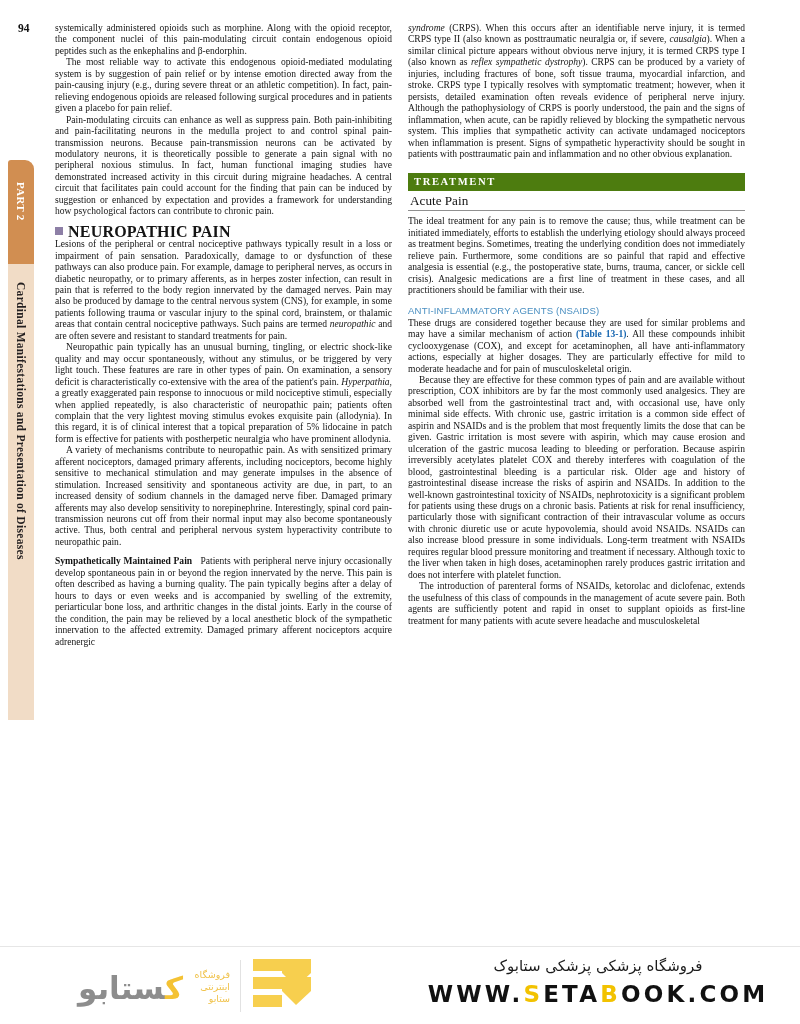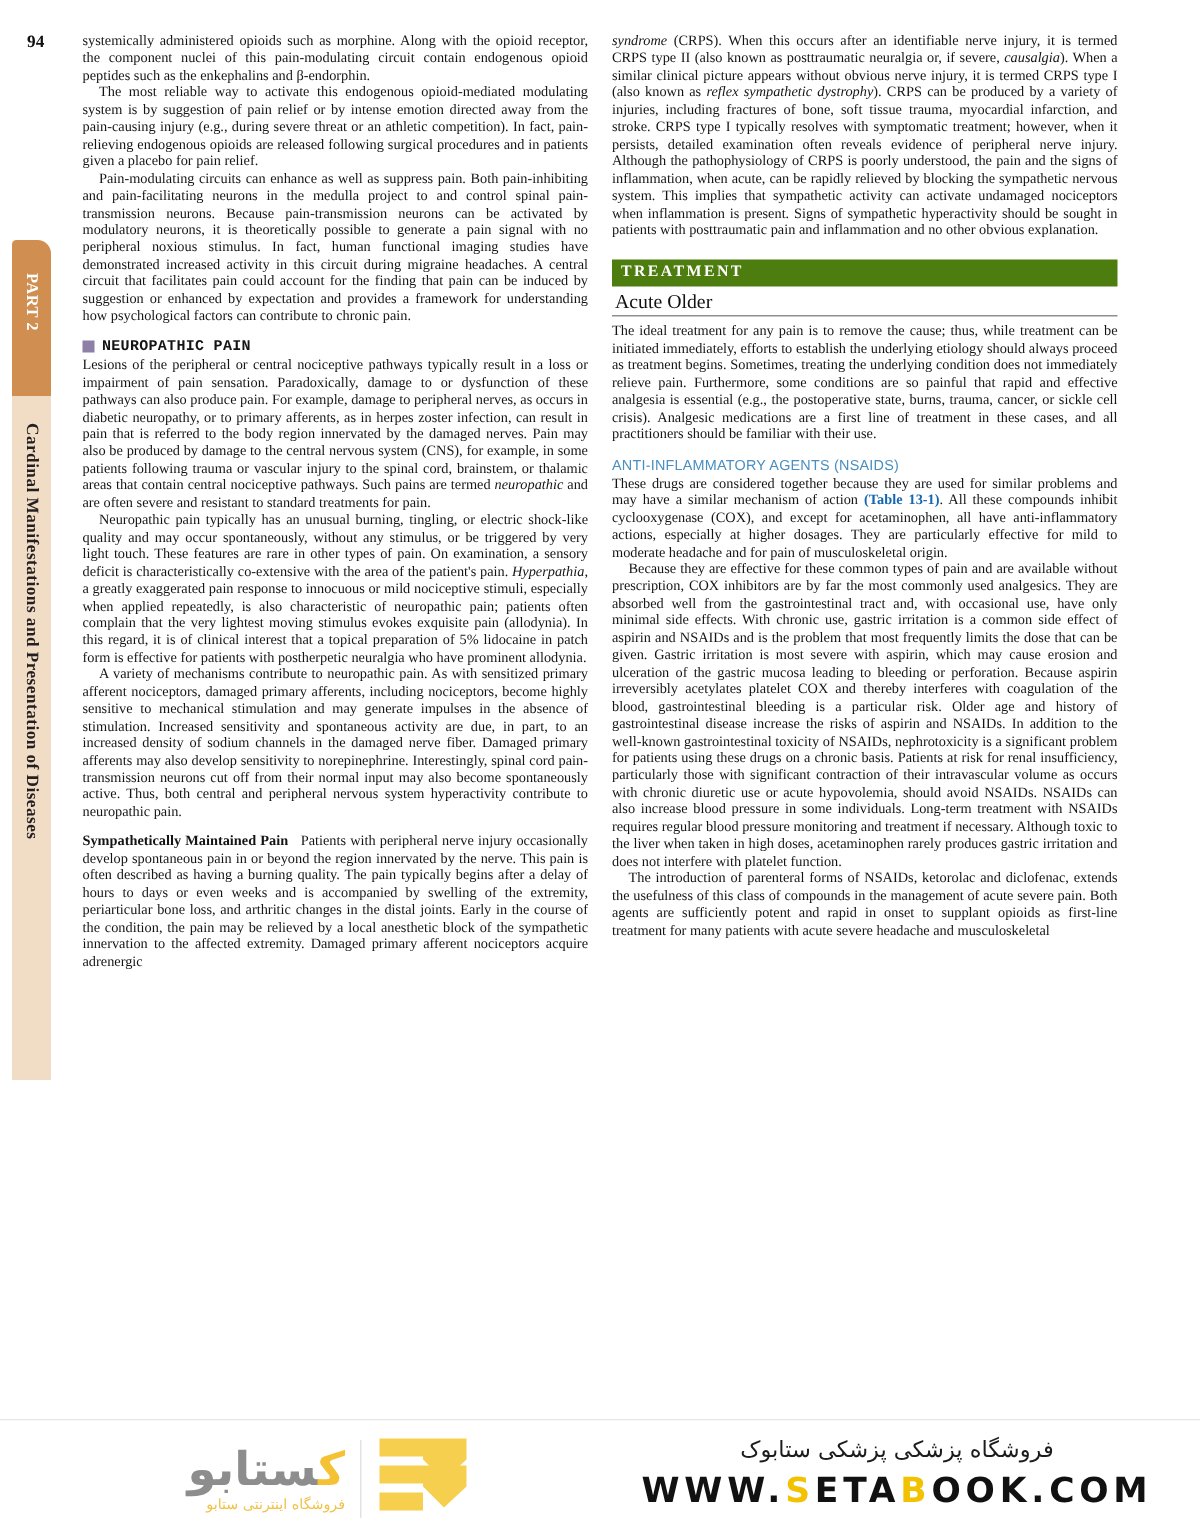--- a/index.html
+++ b/index.html
@@ -99,23 +99,23 @@
     margin: 0;
     text-indent: 11px;
   }
   .para.noindent { text-indent: 0; }
   .para + .para { margin-top: 0; }
   .xref { color: #1565b0; font-weight: bold; }
 
   
   .sec-head {
     margin: 9px 0 1px 0;
-    font-size: 10px;
-    font-weight: bold;
-    font-family: Liberation Mono, monospace;
+    font-size: 16px;
+    font-weight: bold;
+    font-family: Liberation Serif, serif;
     letter-spacing: 0.2px;
     display: flex;
     align-items: center;
     gap: 5px;
   }
   .sec-bullet {
     display: inline-block;
     width: 8px;
     height: 8px;
     background: #8d7fa6;
@@ -194,21 +194,21 @@
     left: 78px;
     top: 4px;
     width: 245px;
     height: 70px;
     display: flex;
     align-items: center;
     gap: 10px;
   }
   .logo-words {
     display: flex;
-    flex-direction: column;
+    flex-direction: row;
     align-items: flex-end;
     width: 152px;
   }
   .logo-main {
     direction: rtl;
     font-family: "DejaVu Sans", sans-serif;
     font-size: 31px;
     font-weight: bold;
     line-height: 34px;
     color: #8d8d8d;
@@ -292,21 +292,21 @@
     <p class="para noindent spaced"><span class="run-in-head">Sympathetically Maintained Pain</span>&nbsp;&nbsp;&nbsp;<span>Patients with peripheral nerve injury occasionally develop spontaneous pain in or beyond the region innervated by the nerve. This pain is often described as having a burning quality. The pain typically begins after a delay of hours to days or even weeks and is accompanied by swelling of the extremity, periarticular bone loss, and arthritic changes in the distal joints. Early in the course of the condition, the pain may be relieved by a local anesthetic block of the sympathetic innervation to the affected extremity. Damaged primary afferent nociceptors acquire adrenergic</span></p>
 
   </div>
 
   <div class="column" id="col-right">
 
     <p class="para noindent"><i>syndrome</i> (CRPS). When this occurs after an identifiable nerve injury, it is termed CRPS type II (also known as posttraumatic neuralgia or, if severe, <i>causalgia</i>). When a similar clinical picture appears without obvious nerve injury, it is termed CRPS type I (also known as <i>reflex sympathetic dystrophy</i>). CRPS can be produced by a variety of injuries, including fractures of bone, soft tissue trauma, myocardial infarction, and stroke. CRPS type I typically resolves with symptomatic treatment; however, when it persists, detailed examination often reveals evidence of peripheral nerve injury. Although the pathophysiology of CRPS is poorly understood, the pain and the signs of inflammation, when acute, can be rapidly relieved by blocking the sympathetic nervous system. This implies that sympathetic activity can activate undamaged nociceptors when inflammation is present. Signs of sympathetic hyperactivity should be sought in patients with posttraumatic pain and inflammation and no other obvious explanation.</p>
 
     <div id="treatment-block">
       <div class="tx-banner">TREATMENT</div>
-      <div class="tx-subtitle">Acute Older</div>
+      <div class="tx-subtitle">Acute Pain</div>
       <div class="tx-rule"></div>
 
       <p class="para noindent">The ideal treatment for any pain is to remove the cause; thus, while treatment can be initiated immediately, efforts to establish the underlying etiology should always proceed as treatment begins. Sometimes, treating the underlying condition does not immediately relieve pain. Furthermore, some conditions are so painful that rapid and effective analgesia is essential (e.g., the postoperative state, burns, trauma, cancer, or sickle cell crisis). Analgesic medications are a first line of treatment in these cases, and all practitioners should be familiar with their use.</p>
 
       <div class="drug-head">
         <div>ANTI-INFLAMMATORY AGENTS (NSAIDS)</div>
       </div>
 
       <p class="para noindent">These drugs are considered together because they are used for similar problems and may have a similar mechanism of action <span class="xref">(Table 13-1)</span>. All these compounds inhibit cyclooxygenase (COX), and except for acetaminophen, all have anti-inflammatory actions, especially at higher dosages. They are particularly effective for mild to moderate headache and for pain of musculoskeletal origin.</p>
       <p class="para">Because they are effective for these common types of pain and are available without prescription, COX inhibitors are by far the most commonly used analgesics. They are absorbed well from the gastrointestinal tract and, with occasional use, have only minimal side effects. With chronic use, gastric irritation is a common side effect of aspirin and NSAIDs and is the problem that most frequently limits the dose that can be given. Gastric irritation is most severe with aspirin, which may cause erosion and ulceration of the gastric mucosa leading to bleeding or perforation. Because aspirin irreversibly acetylates platelet COX and thereby interferes with coagulation of the blood, gastrointestinal bleeding is a particular risk. Older age and history of gastrointestinal disease increase the risks of aspirin and NSAIDs. In addition to the well-known gastrointestinal toxicity of NSAIDs, nephrotoxicity is a significant problem for patients using these drugs on a chronic basis. Patients at risk for renal insufficiency, particularly those with significant contraction of their intravascular volume as occurs with chronic diuretic use or acute hypovolemia, should avoid NSAIDs. NSAIDs can also increase blood pressure in some individuals. Long-term treatment with NSAIDs requires regular blood pressure monitoring and treatment if necessary. Although toxic to the liver when taken in high doses, acetaminophen rarely produces gastric irritation and does not interfere with platelet function.</p>

